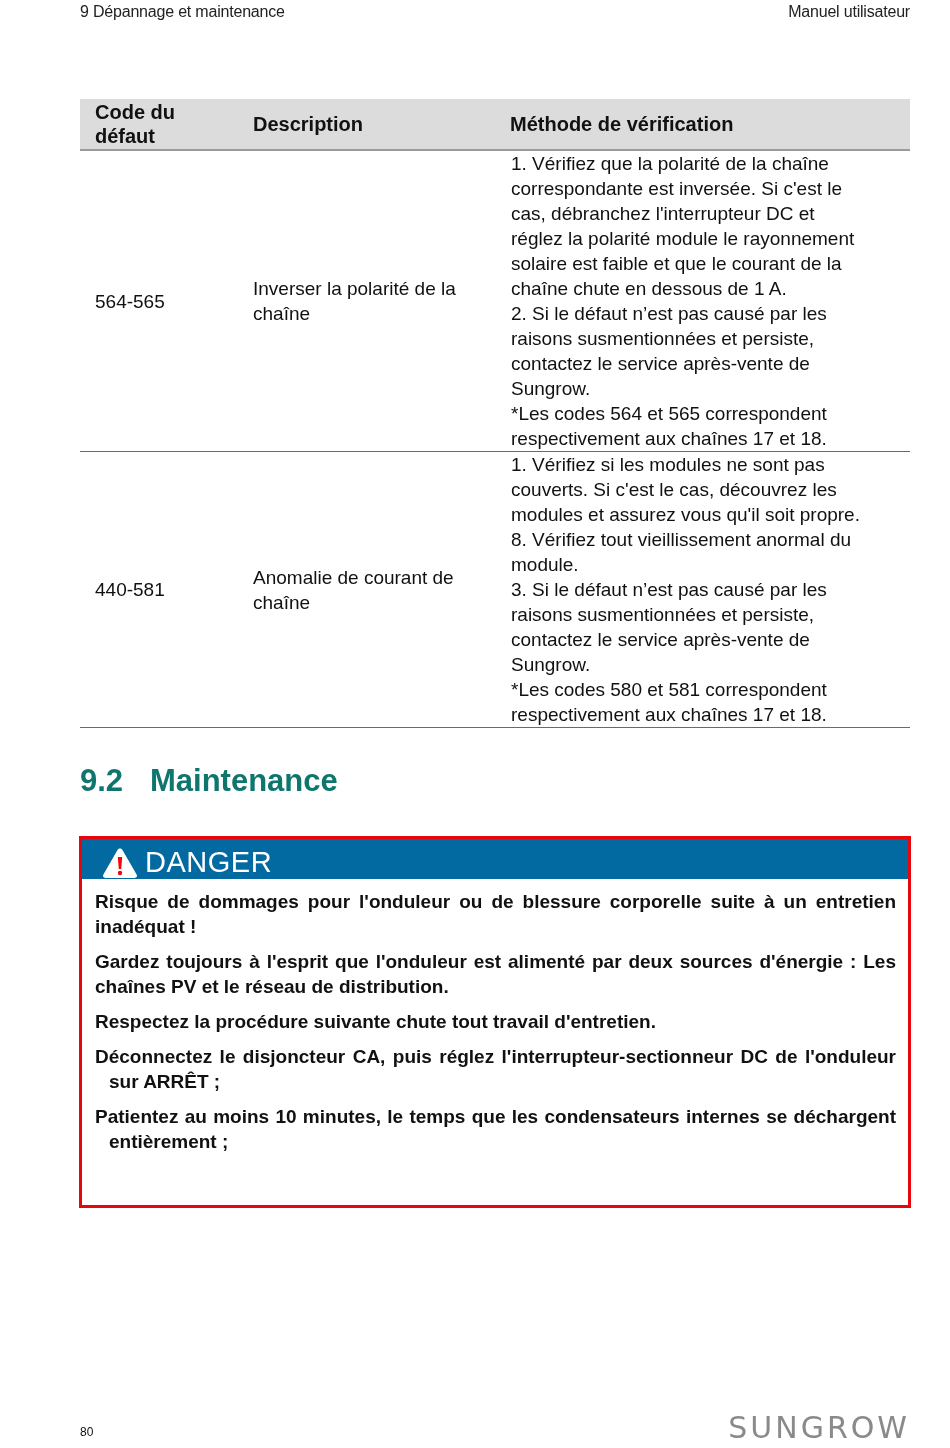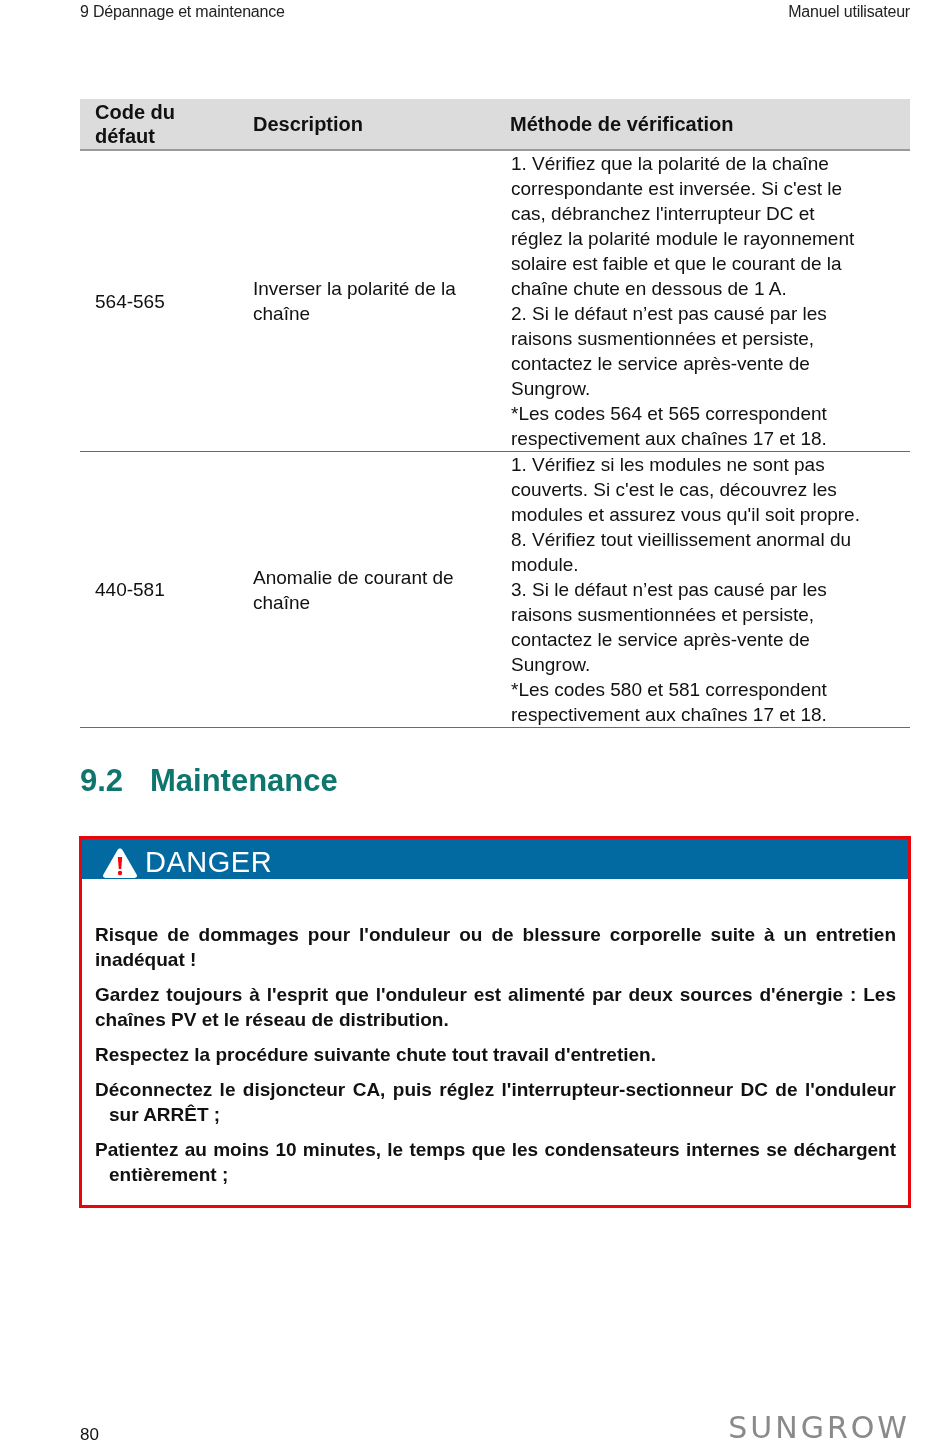--- a/index.html
+++ b/index.html
@@ -41,25 +41,25 @@
     .danger-box {
       position: absolute; left: 79px; top: 836px; width: 826px; height: 366px;
       border: 3px solid #e8060d; background: #fff;
     }
     .danger-head {
       background: #0369a1; height: 40px; display: flex; align-items: flex-end;
       padding-left: 20px; color: #fff; font-size: 29px; letter-spacing: 0.5px;
       font-family: "Liberation Sans", sans-serif;
     }
     .danger-head svg { margin-right: 7px; }
-    .danger-body { padding: 10px 12px 0 13px; font-weight: bold; font-size: 19px; line-height: 25px; margin-top: 33px; }
+    .danger-body { padding: 10px 12px 0 13px; font-weight: bold; font-size: 19px; line-height: 25px; }
     .danger-body p { margin: 0 0 10px 0; text-align: justify; text-align-last: left; }
     .danger-body p.hang { padding-left: 14px; text-indent: -14px; }
 
-    .page-num { position: absolute; left: 80px; top: 1425px; font-size: 17px; color: #111; }
+    .page-num { position: absolute; left: 80px; top: 1425px; font-size: 12px; color: #111; }
     .brand {
       position: absolute; right: 40px; top: 1410px; font-size: 30px; color: #8a8a8a;
       letter-spacing: 3px; font-family: "DejaVu Sans", sans-serif; font-weight: normal;
     }
   </style>
 </head>
 <body>
 
 <div class="run-head run-left">9 Dépannage et maintenance</div>
 <div class="run-head run-right">Manuel utilisateur</div>

